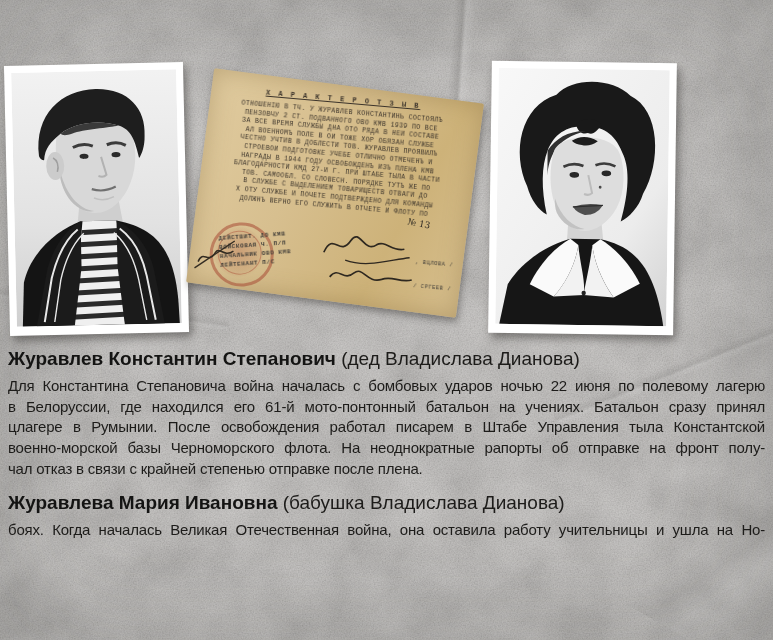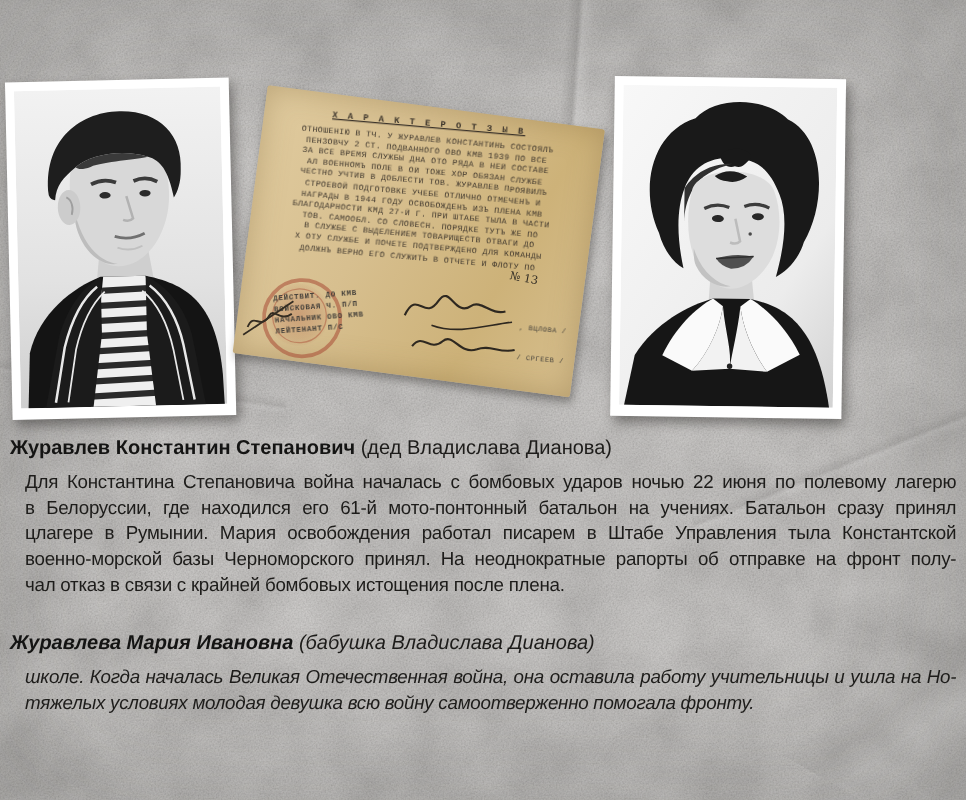--- a/index.html
+++ b/index.html
@@ -58,27 +58,27 @@
     font-size:9px;color:#2f2a23;transform:rotate(6deg);}
   .sig-caption{position:absolute;font-family:"Liberation Mono",monospace;font-size:5.5px;
     color:#44403a;letter-spacing:.5px;filter:blur(.3px);white-space:nowrap;}
   .sig-caption.s1{right:2px;top:28px;}
   .sig-caption.s2{right:2px;top:52px;}
   .leftsig{position:absolute;left:-14px;top:14px;}
 
   
   .section{position:absolute;left:0;width:773px;box-sizing:border-box;padding:0 8px;color:#1d1c1a;}
   .sec1{top:348px;}
-  .sec2{top:504px;font-style:italic;}
-  .heading{font-size:16px;line-height:22px;margin-bottom:6px;white-space:nowrap;}
+  .sec2{top:492px;}
+  .heading{font-size:19px;line-height:22px;margin-bottom:6px;white-space:nowrap;}
   .heading .hb{font-weight:bold;color:#141413;}
   .heading .hn{font-weight:normal;}
   .para .jline{
     font-size:15px;line-height:20.7px;letter-spacing:-0.2px;
-    text-align:justify;text-align-last:justify;white-space:normal;color:#1d1c1a;margin-left:12px;
+    text-align:justify;text-align-last:justify;white-space:normal;color:#1d1c1a;
   }
   .para .jline.jlast{text-align-last:left;}
 </style>
 </head>
 <body>
 
 <div class="stage">
 
   <svg class="noise-svg" width="773" height="640">
     <filter id="fineNoise" x="0" y="0" width="100%" height="100%">
@@ -246,30 +246,29 @@
   </div>
 
   <div class="section sec1">
     <div class="heading">
       <span class="hb">Журавлев Константин Степанович</span>
       <span class="hn">(дед Владислава Дианова)</span>
     </div>
     <div class="para">
         <div class="jline">Для Константина Степановича война началась с бомбовых ударов ночью 22 июня по полевому лагерю</div>
         <div class="jline">в Белоруссии, где находился его 61-й мото-понтонный батальон на учениях. Батальон сразу принял</div>
-        <div class="jline">цлагере в Румынии. Мария освобождения работал писарем в Штабе Управления тыла Константской</div>
-        <div class="jline">военно-морской базы Черноморского принял. На неоднократные рапорты об отправке на фронт полу-</div>
-        <div class="jline jlast">чал отказ в связи с крайней бомбовых истощения после плена.</div>
+        <div class="jline">цлагере в Румынии. После освобождения работал писарем в Штабе Управления тыла Константской</div>
+        <div class="jline">военно-морской базы Черноморского флота. На неоднократные рапорты об отправке на фронт полу-</div>
+        <div class="jline jlast">чал отказ в связи с крайней степенью отправке после плена.</div>
       </div>
   </div>
 
   <div class="section sec2">
     <div class="heading">
       <span class="hb">Журавлева Мария Ивановна</span>
       <span class="hn">(бабушка Владислава Дианова)</span>
     </div>
     <div class="para">
-        <div class="jline">школе. Когда началась Великая Отечественная война, она оставила работу учительницы и ушла на Но-</div>
-        <div class="jline jlast">тяжелых условиях молодая девушка всю войну самоотверженно помогала фронту.</div>
+        <div class="jline">боях. Когда началась Великая Отечественная война, она оставила работу учительницы и ушла на Но-</div>
       </div>
   </div>
 
 </div>
 
 </body></html>

